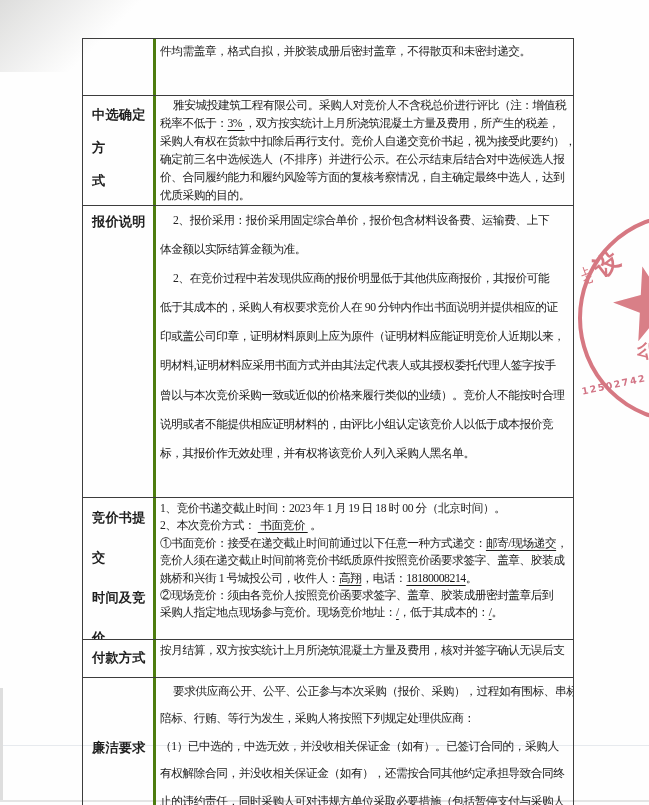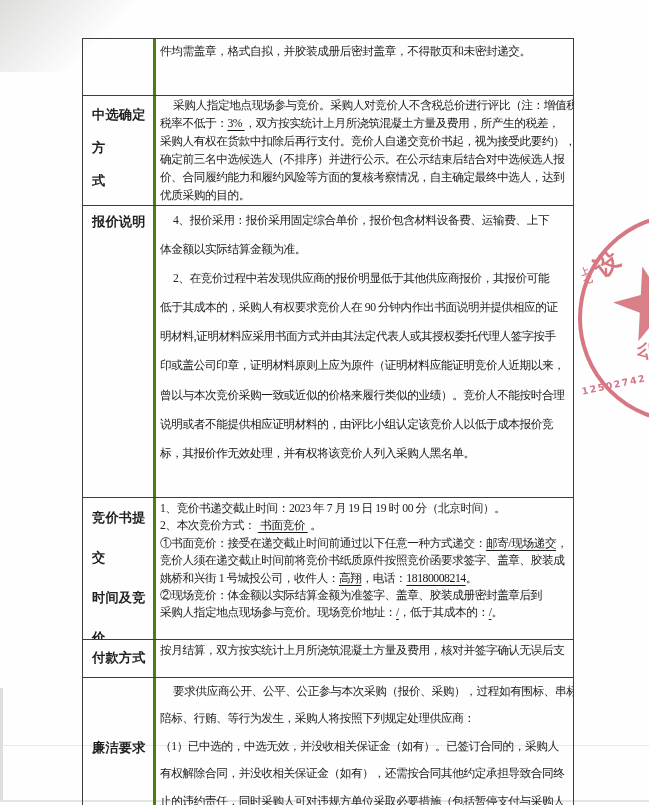--- a/index.html
+++ b/index.html
@@ -74,53 +74,53 @@
       <div class="trow r0">
         <div class="hcell"></div>
         <div class="ccell">
           <div class="tline"><span>件均需盖章，格式自拟，并胶装成册后密封盖章，不得散页和未密封递交。</span></div>
         </div>
       </div>
       <div class="trow r1">
         <div class="hcell">中选确定方
 式</div>
         <div class="ccell">
-          <div class="tline ind"><span>采购人指定地点现场参与竞价。采购人对竞价人不含税总价进行评比（注：</span><span class="b">增值税</span></div>
+          <div class="tline ind"><span>雅安城投建筑工程有限公司。采购人对竞价人不含税总价进行评比（注：</span><span class="b">增值税</span></div>
           <div class="tline"><span class="b">税率不低于：</span><span class="b u">3% </span><span>，双方按实统计上月所浇筑混凝土方量及费用，所产生的税差，</span></div>
           <div class="tline"><span>采购人有权在货款中扣除后再行支付。</span><span class="b">竞价人自递交竞价书起，视为接受此要约），</span></div>
           <div class="tline"><span>确定前三名中选候选人（不排序）并进行公示。在公示结束后结合对中选候选人报</span></div>
           <div class="tline"><span>价、合同履约能力和履约风险等方面的复核考察情况，自主确定最终中选人，达到</span></div>
           <div class="tline"><span>优质采购的目的。</span></div>
         </div>
       </div>
       <div class="trow r2">
         <div class="hcell">报价说明</div>
         <div class="ccell">
-          <div class="tline ind"><span>4、报价采用：报价采用固定综合单价，报价包含材料设备费、运输费、</span><span class="b">上下</span></div>
+          <div class="tline ind"><span>2、报价采用：报价采用固定综合单价，报价包含材料设备费、运输费、</span><span class="b">上下</span></div>
           <div class="tline"><span>体金额以实际结算金额为准。</span></div>
           <div class="tline ind"><span>2、在竞价过程中若发现供应商的报价明显低于其他供应商报价，其报价可能</span></div>
           <div class="tline"><span>低于其成本的，采购人有权要求竞价人在 90 分钟内作出书面说明并提供相应的证</span></div>
+          <div class="tline"><span class="b">印或盖公司印章，证明材料原则上应为原件（证明材料应能证明竞价人近期以来，</span></div>
           <div class="tline"><span>明材料,</span><span class="b">证明材料应采用书面方式并由其法定代表人或其授权委托代理人签字按手</span></div>
-          <div class="tline"><span class="b">印或盖公司印章，证明材料原则上应为原件（证明材料应能证明竞价人近期以来，</span></div>
           <div class="tline"><span class="b">曾以与本次竞价采购一致或近似的价格来履行类似的业绩）。竞价人不能按时合理</span></div>
           <div class="tline"><span class="b">说明或者不能提供相应证明材料的，由评比小组认定该竞价人以低于成本报价竞</span></div>
           <div class="tline"><span class="b">标，其报价作无效处理，并有权将该竞价人列入采购人黑名单。</span></div>
         </div>
       </div>
       <div class="trow r3">
         <div class="hcell">竞价书提交
 时间及竞价
 方式</div>
         <div class="ccell">
-          <div class="tline"><span>1、竞价书递交截止时间：2023 年 7 月 19 日 19 时 00 分（北京时间）。</span></div>
+          <div class="tline"><span>1、竞价书递交截止时间：2023 年 1 月 19 日 18 时 00 分（北京时间）。</span></div>
           <div class="tline"><span>2、本次竞价方式： </span><span class="b u">&nbsp;书面竞价&nbsp;</span><span> 。</span></div>
           <div class="tline"><span>①书面竞价：接受在递交截止时间前通过以下任意一种方式递交：</span><span class="u">邮寄/现场递交</span><span>，</span></div>
           <div class="tline"><span>竞价人须在递交截止时间前将竞价书纸质原件按照竞价函要求</span><span class="b">签字、盖章、胶装成</span></div>
           <div class="tline"><span>姚桥和兴街 1 号城投公司，收件人：</span><span class="b u">高翔</span><span>，电话：</span><span class="b u">18180008214</span><span>。</span></div>
-          <div class="tline"><span>②现场竞价：体金额以实际结算金额为准</span><span class="b">签字、盖章、胶装成册密封盖章后到</span></div>
+          <div class="tline"><span>②现场竞价：须由各竞价人按照竞价函要求</span><span class="b">签字、盖章、胶装成册密封盖章后到</span></div>
           <div class="tline"><span>采购人指定地点现场参与竞价。现场竞价地址：</span><span class="u">/</span><span>，低于其成本的：</span><span class="u">/</span><span>。</span></div>
         </div>
       </div>
       <div class="trow r4">
         <div class="hcell">付款方式</div>
         <div class="ccell">
           <div class="tline"><span>按月结算，双方按实统计上月所浇筑混凝土方量及费用，核对并签字确认无误后支</span></div>
         </div>
       </div>
       <div class="trow r5">

